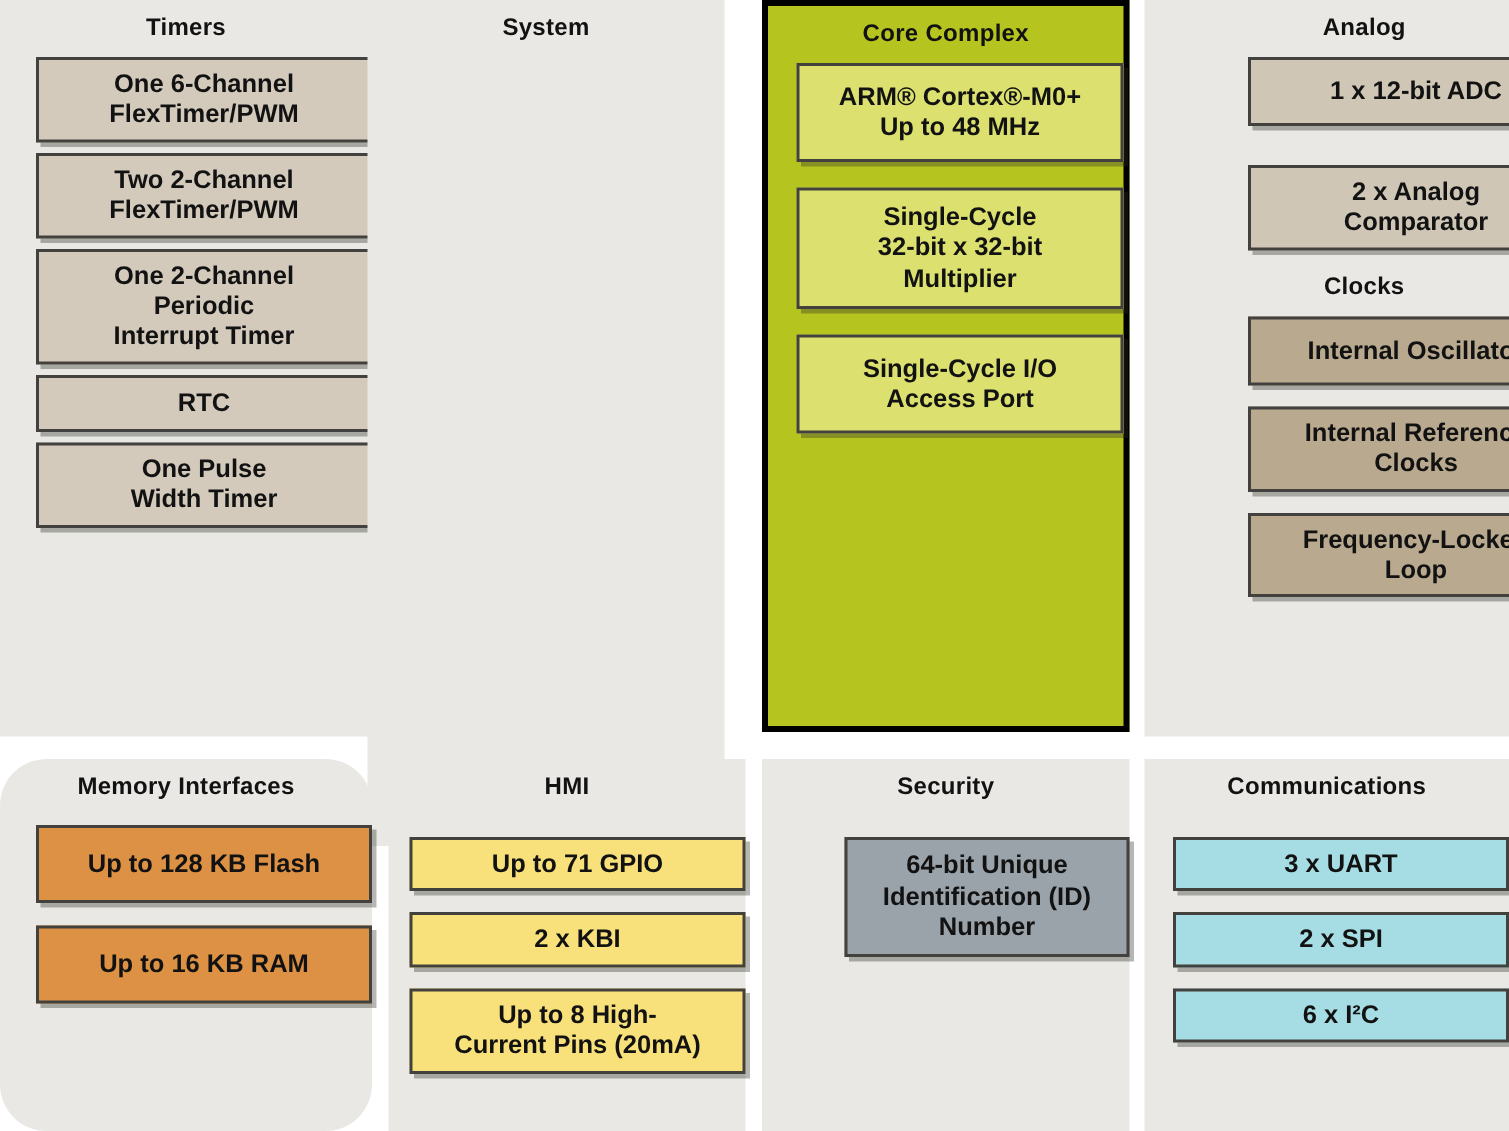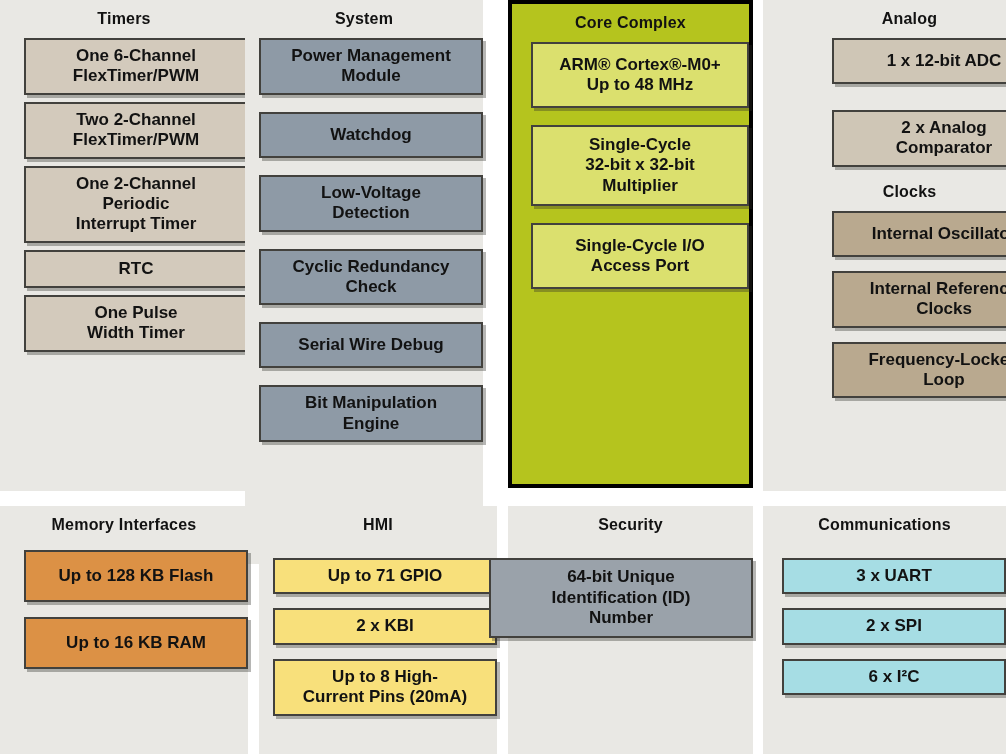--- a/index.html
+++ b/index.html
@@ -14,21 +14,21 @@
   }
 
   .panel { position:absolute; background:var(--panel-bg, #e9e8e4); }
 
   .sec-timers   { left:0;     top:0;     width:248px; height:491px; }
   .sec-system   { left:245px; top:0;     width:238px; height:564px; }
   .sec-core     { left:508px; top:0;     width:245px; height:488px;
                   background:var(--core-panel, #b5c41e);
                   border:4px solid var(--core-border, #000); }
   .sec-analog   { left:763px; top:0;     width:293px; height:491px; }
-  .sec-memory   { left:0;     top:506px; width:248px; height:248px; }
+  .sec-memory   { left:0;     top:506px; width:248px; height:248px;border-radius:31px; }
   .sec-hmi      { left:259px; top:506px; width:238px; height:248px; }
   .sec-security { left:508px; top:506px; width:245px; height:248px; }
   .sec-comms    { left:763px; top:506px; width:243px; height:248px; }
 
   .title {
     font-size:16px; font-weight:700; text-align:center;
     color:var(--text, #121212);
     padding-top:10px; margin-bottom:10px;
     letter-spacing:.2px;
   }
@@ -62,21 +62,21 @@
 
   .sec-timers .box   { background:var(--timers-box, #d3cabc); }
   .sec-system .box   { background:var(--system-box, #8e9aa6); min-height:46px; }
   .sec-core .box     { background:var(--core-box, #dbe06e); width:218px; min-height:66px; padding:8px 6px; }
   .sec-analog .box   { min-height:46px; }
   .sec-analog .box.analog { background:var(--analog-box, #cfc6b6); }
   .sec-analog .box.clock  { background:var(--clocks-box, #b9a98f); }
   .box.comparator    { margin-top:12px; }
   .sec-memory .box   { background:var(--memory-box, #dc9145); min-height:52px; }
   .sec-hmi .box      { background:var(--hmi-box, #f8e07b); min-height:34px; }
-  .sec-security .box { background:var(--security-box, #9aa2aa); min-height:80px; width:264px; }
+  .sec-security .box { background:var(--security-box, #9aa2aa); min-height:80px; width:190px; }
   .sec-comms .box    { background:var(--comms-box, #a6dde4); min-height:33px; }
 </style>
 </head>
 <body>
 
 <div id="stage">
 
   <section class="panel sec-timers">
     <h2 class="title">Timers</h2>
     <div class="col">
@@ -88,32 +88,20 @@
 Periodic
 Interrupt Timer</div>
       <div class="box">RTC</div>
       <div class="box">One Pulse
 Width Timer</div>
     </div>
   </section>
 
   <section class="panel sec-system">
     <h2 class="title">System</h2>
-    <div class="col">
-      <div class="box">Power Management
-Module</div>
-      <div class="box">Watchdog</div>
-      <div class="box">Low-Voltage
-Detection</div>
-      <div class="box">Cyclic Redundancy
-Check</div>
-      <div class="box">Serial Wire Debug</div>
-      <div class="box">Bit Manipulation
-Engine</div>
-    </div>
   </section>
 
   <section class="panel sec-core">
     <h2 class="title">Core Complex</h2>
     <div class="col">
       <div class="box">ARM® Cortex®-M0+
 Up to 48 MHz</div>
       <div class="box">Single-Cycle
 32-bit x 32-bit
 Multiplier</div>

